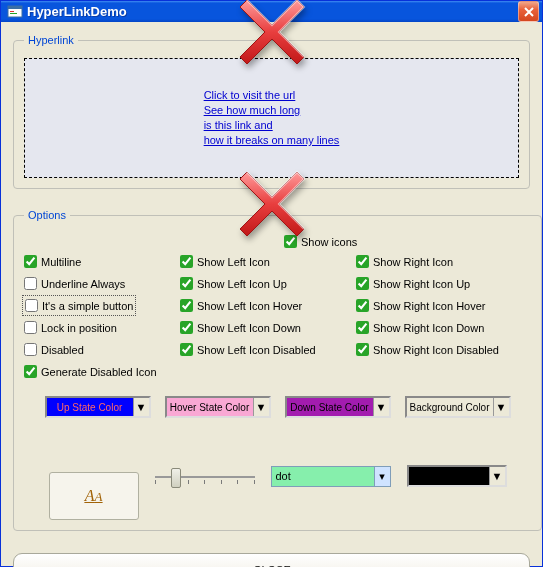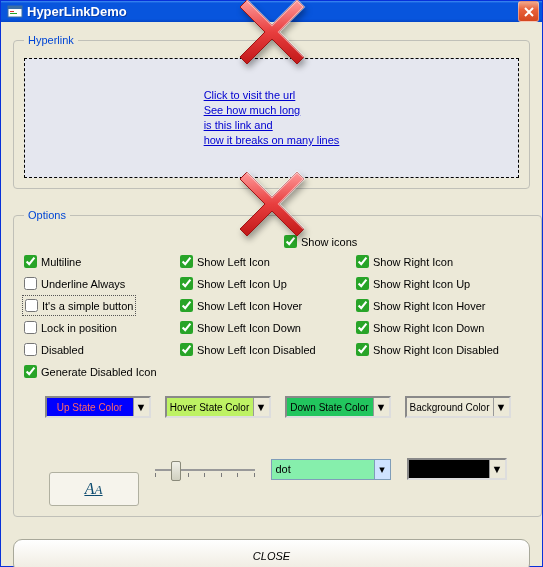--- a/index.html
+++ b/index.html
@@ -142,29 +142,29 @@
 }
 .bottom-row {
   display: flex;
   gap: 16px;
   margin-top: 14px;
   align-items: center;
   justify-content: center;
 }
 .font-btn {
   width: 90px;
-  height: 34px;
+  height: 48px;
   border: 1px solid #b0b0a0;
   background: #f6f4ec;
   display: flex;
   align-items: center;
   justify-content: center;
   font-family: 'Times New Roman', serif;
   font-style: italic;
-  color: #0c4a6e;
+  color: #a16207;
   font-size: 16px;
   text-decoration: underline;
   border-radius: 3px;
   margin-top: 40px;
 }
 .slider {
   width: 100px;
   position: relative;
 }
 .slider .track {
@@ -358,25 +358,25 @@
             </label>
         </div>
       </div>
 
       <div class="color-row">
         <div class="color-picker">
           <div class="swatch" style="background:#0000ff;color:#f66;">Up State Color</div>
           <div class="dd-btn">▼</div>
         </div>
         <div class="color-picker">
-          <div class="swatch" style="background:#bef264;color:#000;">Hover State Color</div>
+          <div class="swatch" style="background:#f9a8d4;color:#000;">Hover State Color</div>
           <div class="dd-btn">▼</div>
         </div>
         <div class="color-picker">
-          <div class="swatch" style="background:#22c55e;color:#000;">Down State Color</div>
+          <div class="swatch" style="background:#a21caf;color:#000;">Down State Color</div>
           <div class="dd-btn">▼</div>
         </div>
         <div class="color-picker">
           <div class="swatch" style="background:#ece9d8;color:#000;">Background Color</div>
           <div class="dd-btn">▼</div>
         </div>
       </div>
 
       <div class="bottom-row">
         <div class="font-btn">

